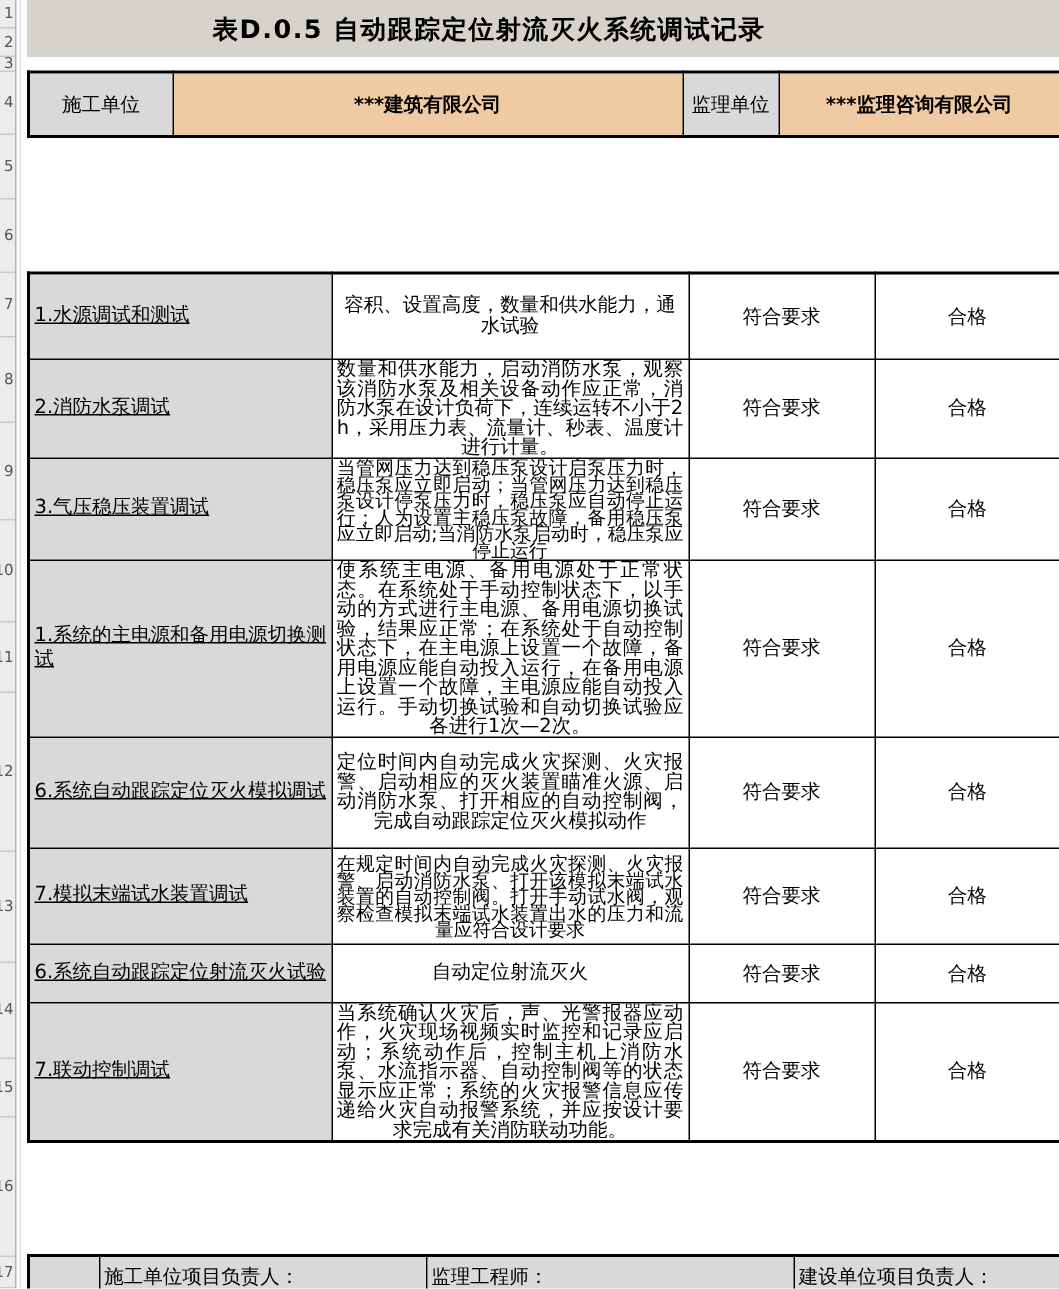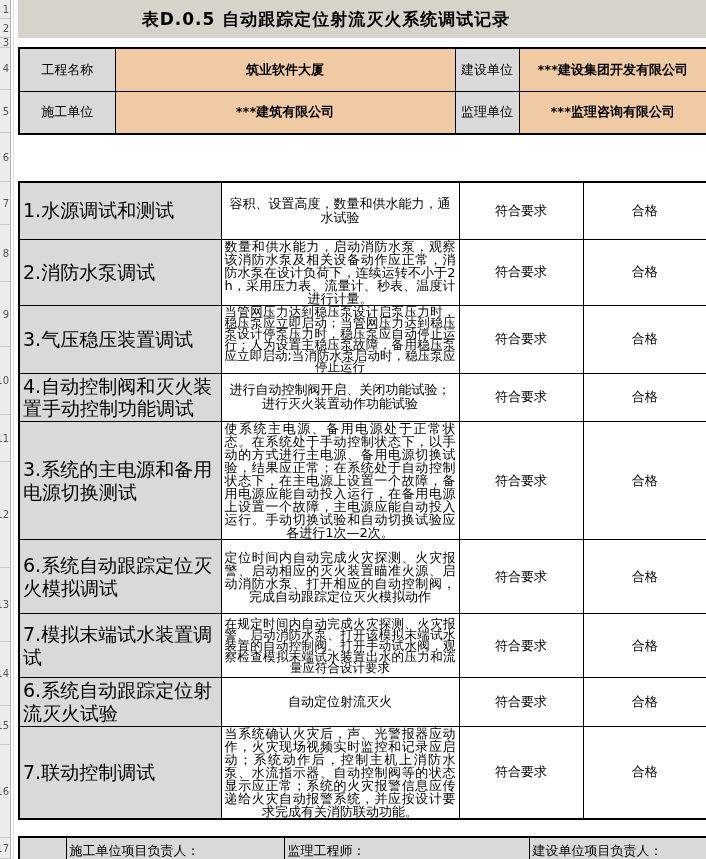--- a/index.html
+++ b/index.html
@@ -28,21 +28,21 @@
   }
   
   table{border-collapse:collapse;table-layout:fixed;position:absolute;left:18px;}
   .tbl{border:2px solid #000;}
   td{border:1px solid #000;overflow:hidden;word-break:break-all;}
   .lbl{background:#d9d9d9;text-align:center;vertical-align:middle;font-size:13px;}
   .sub{padding:0 12px;line-height:1.25;}
   .fill{background:#f0caa2;text-align:center;vertical-align:middle;font-weight:bold;font-size:13px;}
   .plain{background:#fff;text-align:center;vertical-align:middle;font-size:13px;}
   .hdr{background:#d9d9d9;text-align:center;vertical-align:middle;font-size:13px;}
-  .name{background:#d9d9d9;font-size:19px;padding:1px 3px;vertical-align:middle;line-height:1.2;text-align:left;}
+  .name{background:#d9d9d9;font-size:13px;padding:1px 3px;vertical-align:middle;line-height:1.2;text-align:left;text-decoration:underline;}
   .content{font-size:13px;text-align:center;vertical-align:middle;line-height:14px;padding:0 3px;background:#fff;}
   .dense{text-align:justify;text-align-last:center;line-height:13px;}
   .tight{line-height:11px;font-size:12.5px;margin-top:42px;}
   .mark{font-size:13px;text-align:center;vertical-align:middle;background:#fff;}
   .sign{background:#d9d9d9;font-size:13px;text-align:left;vertical-align:top;padding:4px 3px;}
 </style>
 </head>
 <body>
 
 <div class="screen">
@@ -105,26 +105,20 @@
   <div class="title">表D.0.5 自动跟踪定位射流灭火系统调试记录</div>
 
   <table class="tbl" style="top:47px;width:688px;">
     <colgroup>
         <col style="width:96px">
         <col style="width:340px">
         <col style="width:64px">
         <col style="width:188px">
       </colgroup>
     <tbody>
-        <tr style="height:43px">
-      <td class="lbl">工程名称</td>
-      <td class="fill">筑业软件大厦</td>
-      <td class="lbl">建设单位</td>
-      <td class="fill">***建设集团开发有限公司</td>
-    </tr>
     <tr style="height:43px">
       <td class="lbl">施工单位</td>
       <td class="fill">***建筑有限公司</td>
       <td class="lbl">监理单位</td>
       <td class="fill">***监理咨询有限公司</td>
     </tr>
   </tbody>
     </table>
 
   <table class="tbl" style="top:181px;width:688px;">
@@ -146,28 +140,22 @@
       <td class="content dense">数量和供水能力，启动消防水泵，观察该消防水泵及相关设备动作应正常，消防水泵在设计负荷下，连续运转不小于2h，采用压力表、流量计、秒表、温度计进行计量。</td>
       <td class="mark">符合要求</td>
       <td class="mark">合格</td>
     </tr>
     <tr style="height:68px">
       <td class="name">3.气压稳压装置调试</td>
       <td class="content dense tight">当管网压力达到稳压泵设计启泵压力时，稳压泵应立即启动；当管网压力达到稳压泵设计停泵压力时，稳压泵应自动停止运行；人为设置主稳压泵故障，备用稳压泵应立即启动;当消防水泵启动时，稳压泵应停止运行</td>
       <td class="mark">符合要求</td>
       <td class="mark">合格</td>
     </tr>
-    <tr style="height:47px">
-      <td class="name">4.自动控制阀和灭火装置手动控制功能调试</td>
-      <td class="content">进行自动控制阀开启、关闭功能试验；进行灭火装置动作功能试验</td>
-      <td class="mark">符合要求</td>
-      <td class="mark">合格</td>
-    </tr>
     <tr style="height:106px">
-      <td class="name">3.系统的主电源和备用电源切换测试</td>
+      <td class="name">1.系统的主电源和备用电源切换测试</td>
       <td class="content dense">使系统主电源、备用电源处于正常状态。在系统处于手动控制状态下，以手动的方式进行主电源、备用电源切换试验，结果应正常；在系统处于自动控制状态下，在主电源上设置一个故障，备用电源应能自动投入运行，在备用电源上设置一个故障，主电源应能自动投入运行。手动切换试验和自动切换试验应各进行1次—2次。</td>
       <td class="mark">符合要求</td>
       <td class="mark">合格</td>
     </tr>
     <tr style="height:74px">
       <td class="name">6.系统自动跟踪定位灭火模拟调试</td>
       <td class="content dense">定位时间内自动完成火灾探测、火灾报警、启动相应的灭火装置瞄准火源、启动消防水泵、打开相应的自动控制阀，完成自动跟踪定位灭火模拟动作</td>
       <td class="mark">符合要求</td>
       <td class="mark">合格</td>
     </tr>

